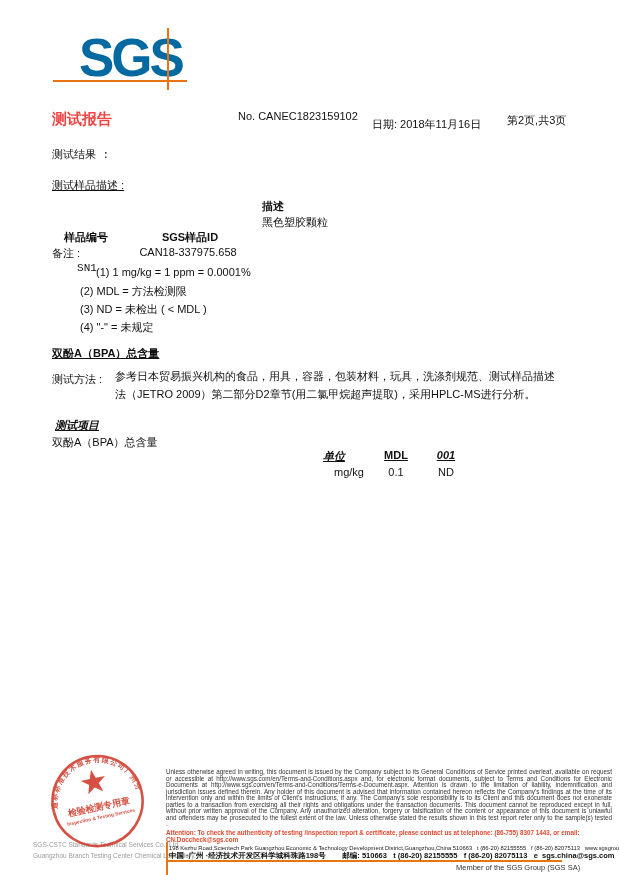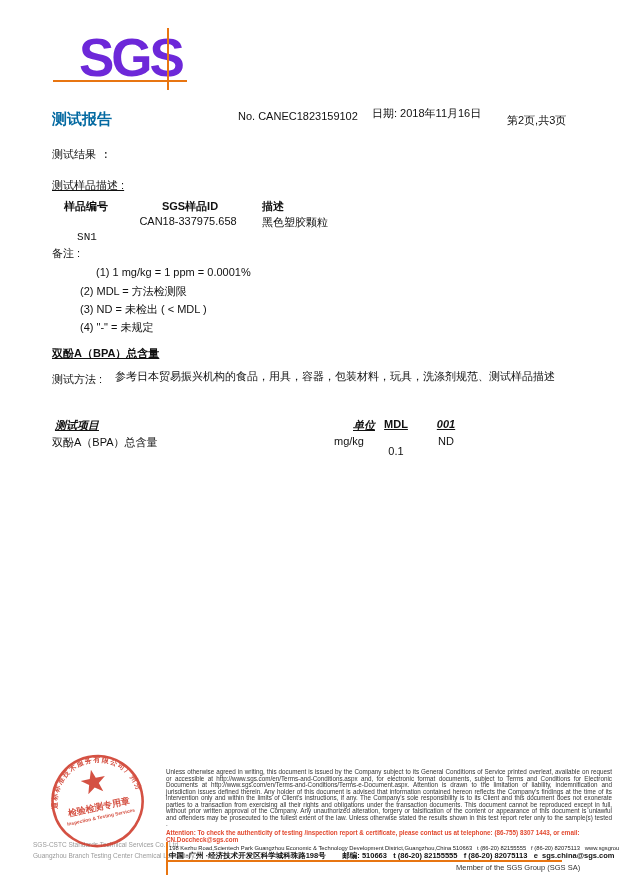--- a/index.html
+++ b/index.html
@@ -3,33 +3,33 @@
 <meta charset="utf-8">
 <style>
   html,body { margin:0; padding:0; background:#ffffff; }
   .page {
     position:relative; width:619px; height:875px; background:#ffffff;
     font-family:"Liberation Sans", sans-serif; color:#1a1a1a; overflow:hidden;
   }
   .abs { position:absolute; }
 
   
-  .logo-text { font-weight:bold; font-size:53px; letter-spacing:-3px; color:#6d28d9; line-height:1; }
+  .logo-text { font-weight:bold; font-size:53px; letter-spacing:-3px; color:#0369a1; line-height:1; }
   .orange-hline { background:#e87511; height:2px; }
   .orange-vline { background:#e87511; width:2px; }
 
-  .doc-title { font-size:15px; font-weight:bold; color:#0369a1; }
+  .doc-title { font-size:15px; font-weight:bold; color:#ef4444; }
   .meta { font-size:11px; color:#111; }
 
   .label11  { font-size:11px; color:#111; }
   .bold     { font-weight:bold; }
   .und      { text-decoration:underline; }
   .ital     { font-style:italic; }
 
-  .cellc { transform:translateX(-50%); white-space:nowrap; }
+  .cellc { transform:translateX(-50%); white-space:nowrap;margin-top:31px; }
 
   .note-line { font-size:11px; color:#111; white-space:pre; }
 
   
   .company-gray { font-size:6.5px; color:#9a9a9a; white-space:nowrap; }
   .legal {
     font-size:6.3px; line-height:6.5px; color:#333; text-align:justify;
     letter-spacing:0px; word-spacing:0.2px;
   }
   .attention { font-size:6.3px; line-height:6.6px; color:#e2492f; font-weight:bold; }
@@ -43,21 +43,21 @@
 <body>
 
 <div class="page">
 
   <div class="abs logo-text" style="left:79px; top:31px;">SGS</div>
   <div class="abs orange-hline" style="left:53px; top:80px; width:134px;"></div>
   <div class="abs orange-vline" style="left:167px; top:28px; height:62px;"></div>
 
   <div class="abs doc-title" style="left:52px; top:110px;">测试报告</div>
   <div class="abs meta" style="left:210px; top:110px;padding-left:28px;">No. CANEC1823159102</div>
-  <div class="abs meta" style="left:372px; top:106px;">日期: 2018年11月16日</div>
+  <div class="abs meta" style="left:372px; top:117px;">日期: 2018年11月16日</div>
   <div class="abs meta" style="left:507px; top:113px;">第2页,共3页</div>
 
   <div class="abs label11" style="left:52px; top:147px;font-family:Liberation Mono, monospace;">测试结果 :</div>
   <div class="abs label11 und" style="left:52px; top:178px;">测试样品描述 :</div>
 
   <div class="abs label11 bold cellc" style="left:86px; top:199px;">样品编号</div>
   <div class="abs label11 bold cellc" style="left:190px; top:199px;">SGS样品ID</div>
   <div class="abs label11 bold" style="left:262px; top:199px;">描述</div>
 
   <div class="abs label11 cellc" style="left:87px; top:231px;font-family:Liberation Mono, monospace;">SN1</div>
@@ -67,29 +67,30 @@
   <div class="abs label11" style="left:52px; top:246px;">备注 :</div>
   <div class="abs note-line" style="left:80px; top:266px;margin-left:16px;">(1) 1 mg/kg = 1 ppm = 0.0001%</div>
   <div class="abs note-line" style="left:80px; top:284px;">(2) MDL = 方法检测限</div>
   <div class="abs note-line" style="left:80px; top:302px;">(3) ND = 未检出 ( &lt; MDL )</div>
   <div class="abs note-line" style="left:80px; top:320px;">(4) "-" = 未规定</div>
 
   <div class="abs label11 bold und" style="left:52px; top:346px;">双酚A（BPA）总含量</div>
 
   <div class="abs label11" style="left:52px; top:372px;">测试方法 :</div>
   <div class="abs label11" style="left:115px; top:369px;">参考日本贸易振兴机构的食品，用具，容器，包装材料，玩具，洗涤剂规范、测试样品描述</div>
+  <div class="abs label11" style="left:115px; top:387px;">法（JETRO 2009）第二部分D2章节(用二氯甲烷超声提取)，采用HPLC-MS进行分析。</div>
 
   <div class="abs label11 bold ital und" style="left:55px; top:418px;">测试项目</div>
-  <div class="abs label11 bold ital und cellc" style="left:364px; top:418px;text-decoration:underline;">单位</div>
+  <div class="abs label11 bold ital und cellc" style="left:334px; top:418px;text-decoration:underline;">单位</div>
   <div class="abs label11 bold und cellc" style="left:396px; top:418px;">MDL</div>
   <div class="abs label11 bold ital und cellc" style="left:446px; top:418px;">001</div>
 
   <div class="abs label11" style="left:52px; top:435px;">双酚A（BPA）总含量</div>
   <div class="abs label11 cellc" style="left:349px; top:435px;text-align:right;">mg/kg</div>
-  <div class="abs label11 cellc" style="left:396px; top:445px;text-align:right;">0.1</div>
+  <div class="abs label11 cellc" style="left:396px; top:435px;text-align:right;">0.1</div>
   <div class="abs label11 cellc" style="left:446px; top:435px;">ND</div>
 
   <div class="abs company-gray" style="left:33px; top:841px;">SGS-CSTC Standards Technical Services Co., Ltd.</div>
   <div class="abs company-gray" style="left:33px; top:852px;">Guangzhou Branch Testing Center Chemical Laboratory.</div>
 
   <div class="abs stamp-wrap" style="left:43px; top:751px;">
     <svg width="110" height="100" viewBox="0 0 110 100">
       <circle cx="55" cy="50" r="45" fill="none" stroke="#cf3a2a" stroke-width="2.6"></circle>
       <path id="stamp-ring-path" d="M14,52 a41,41 0 1,1 82,0" fill="none"></path>
       <text fill="#cf3a2a" font-size="7" letter-spacing="1.2" font-weight="bold">

